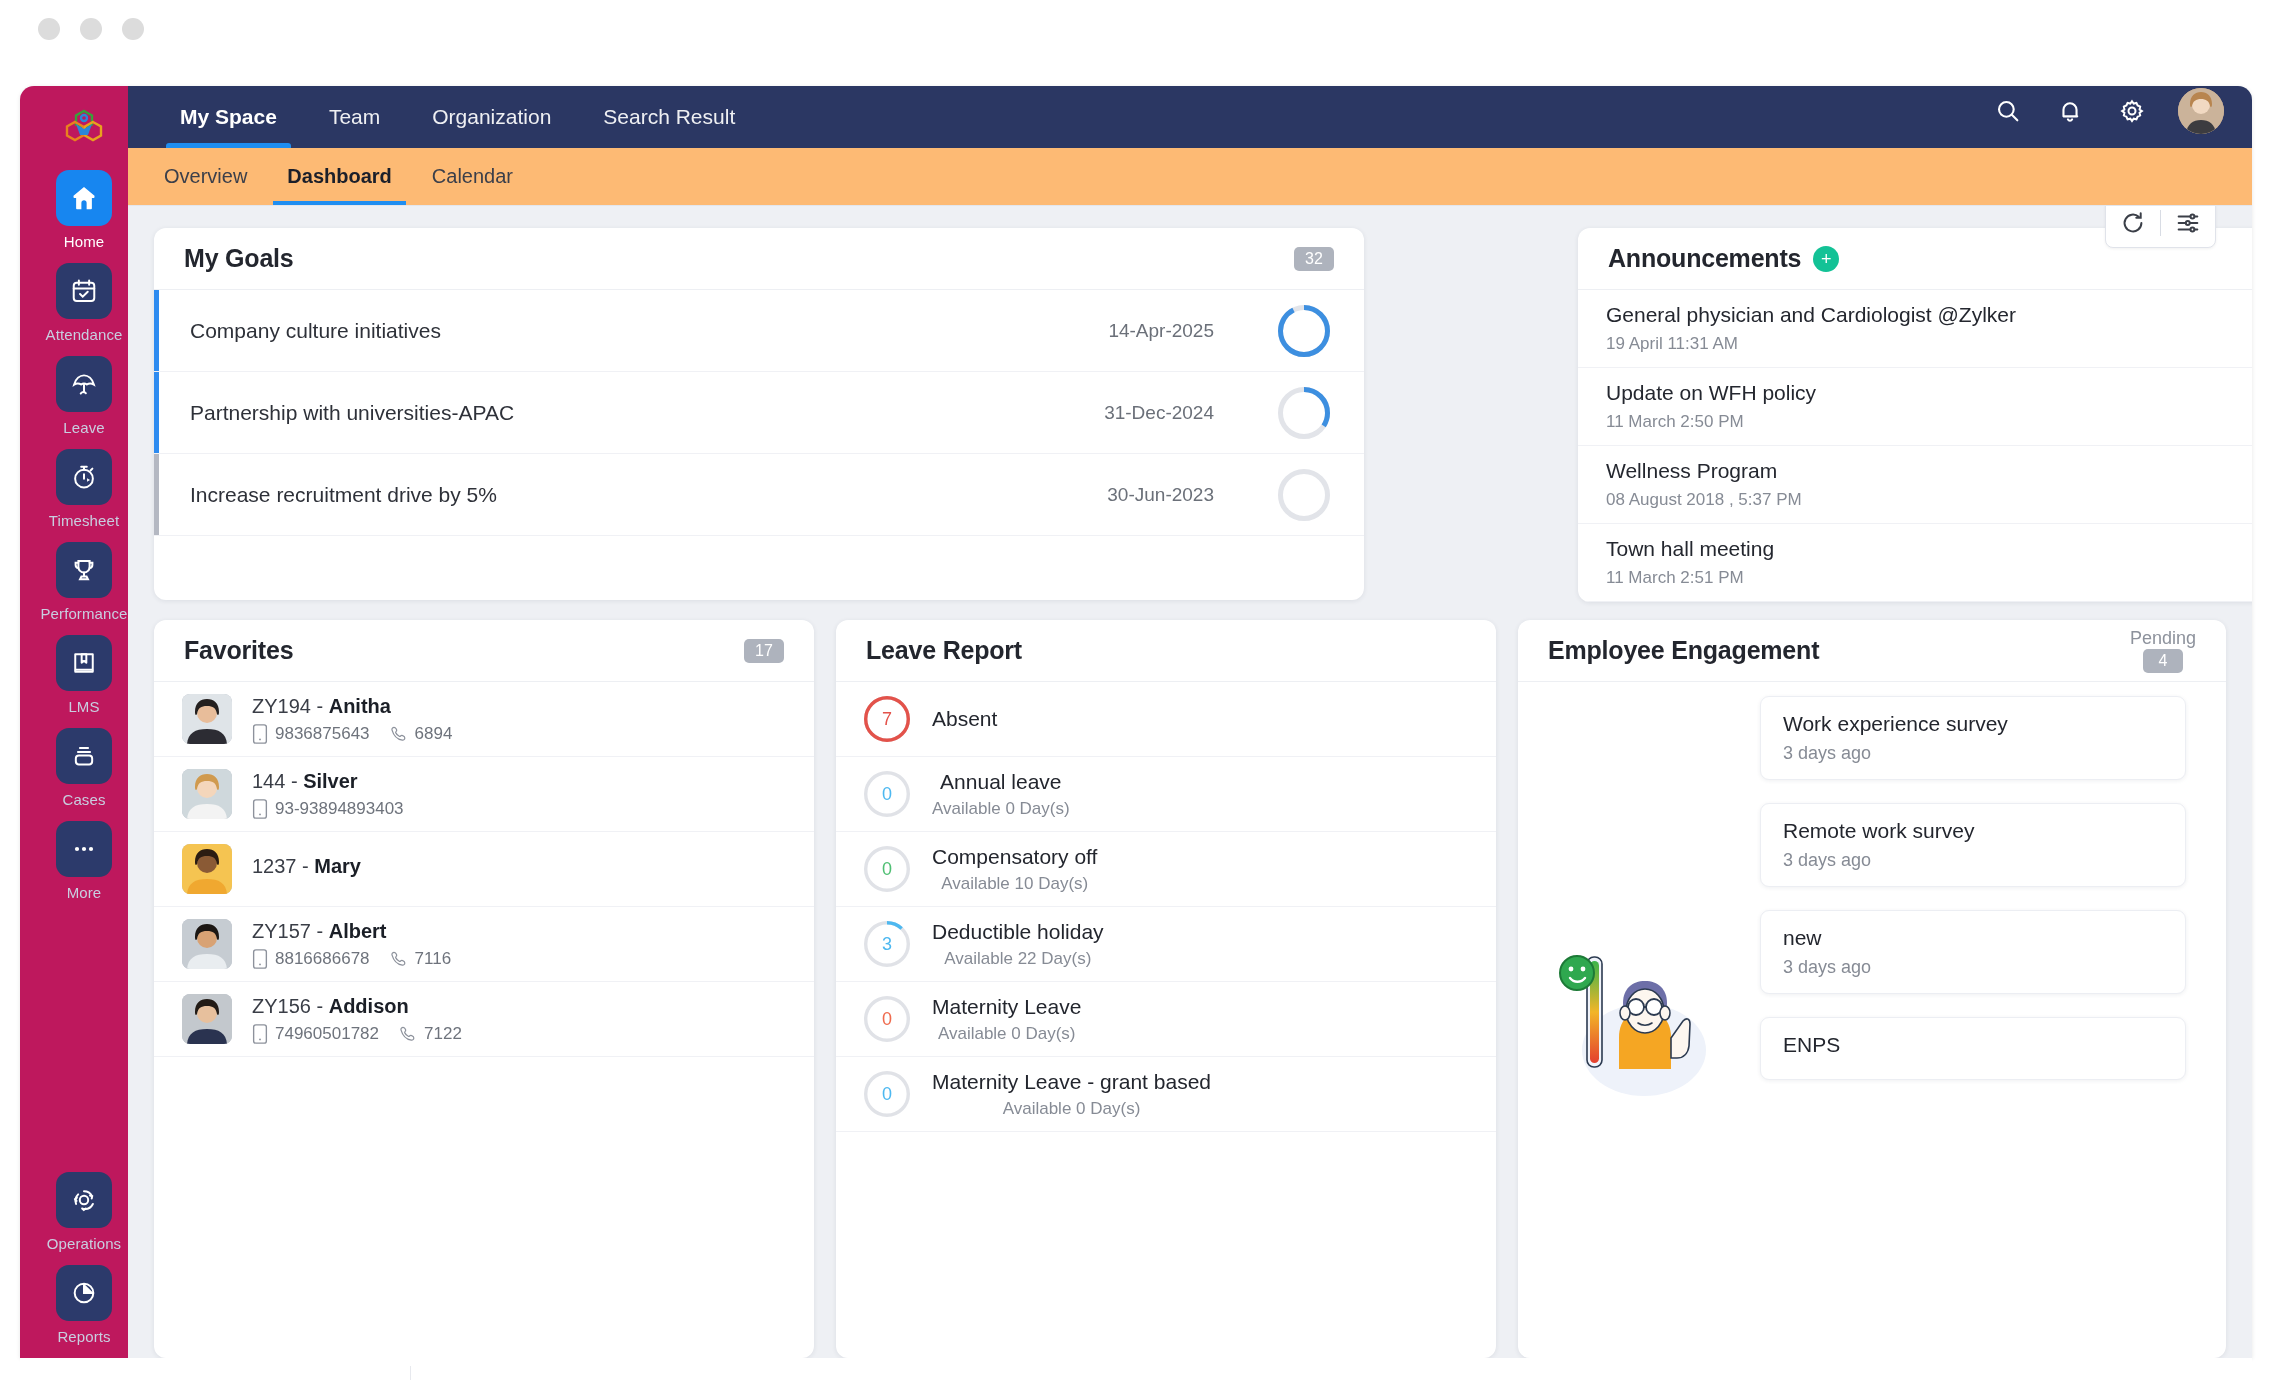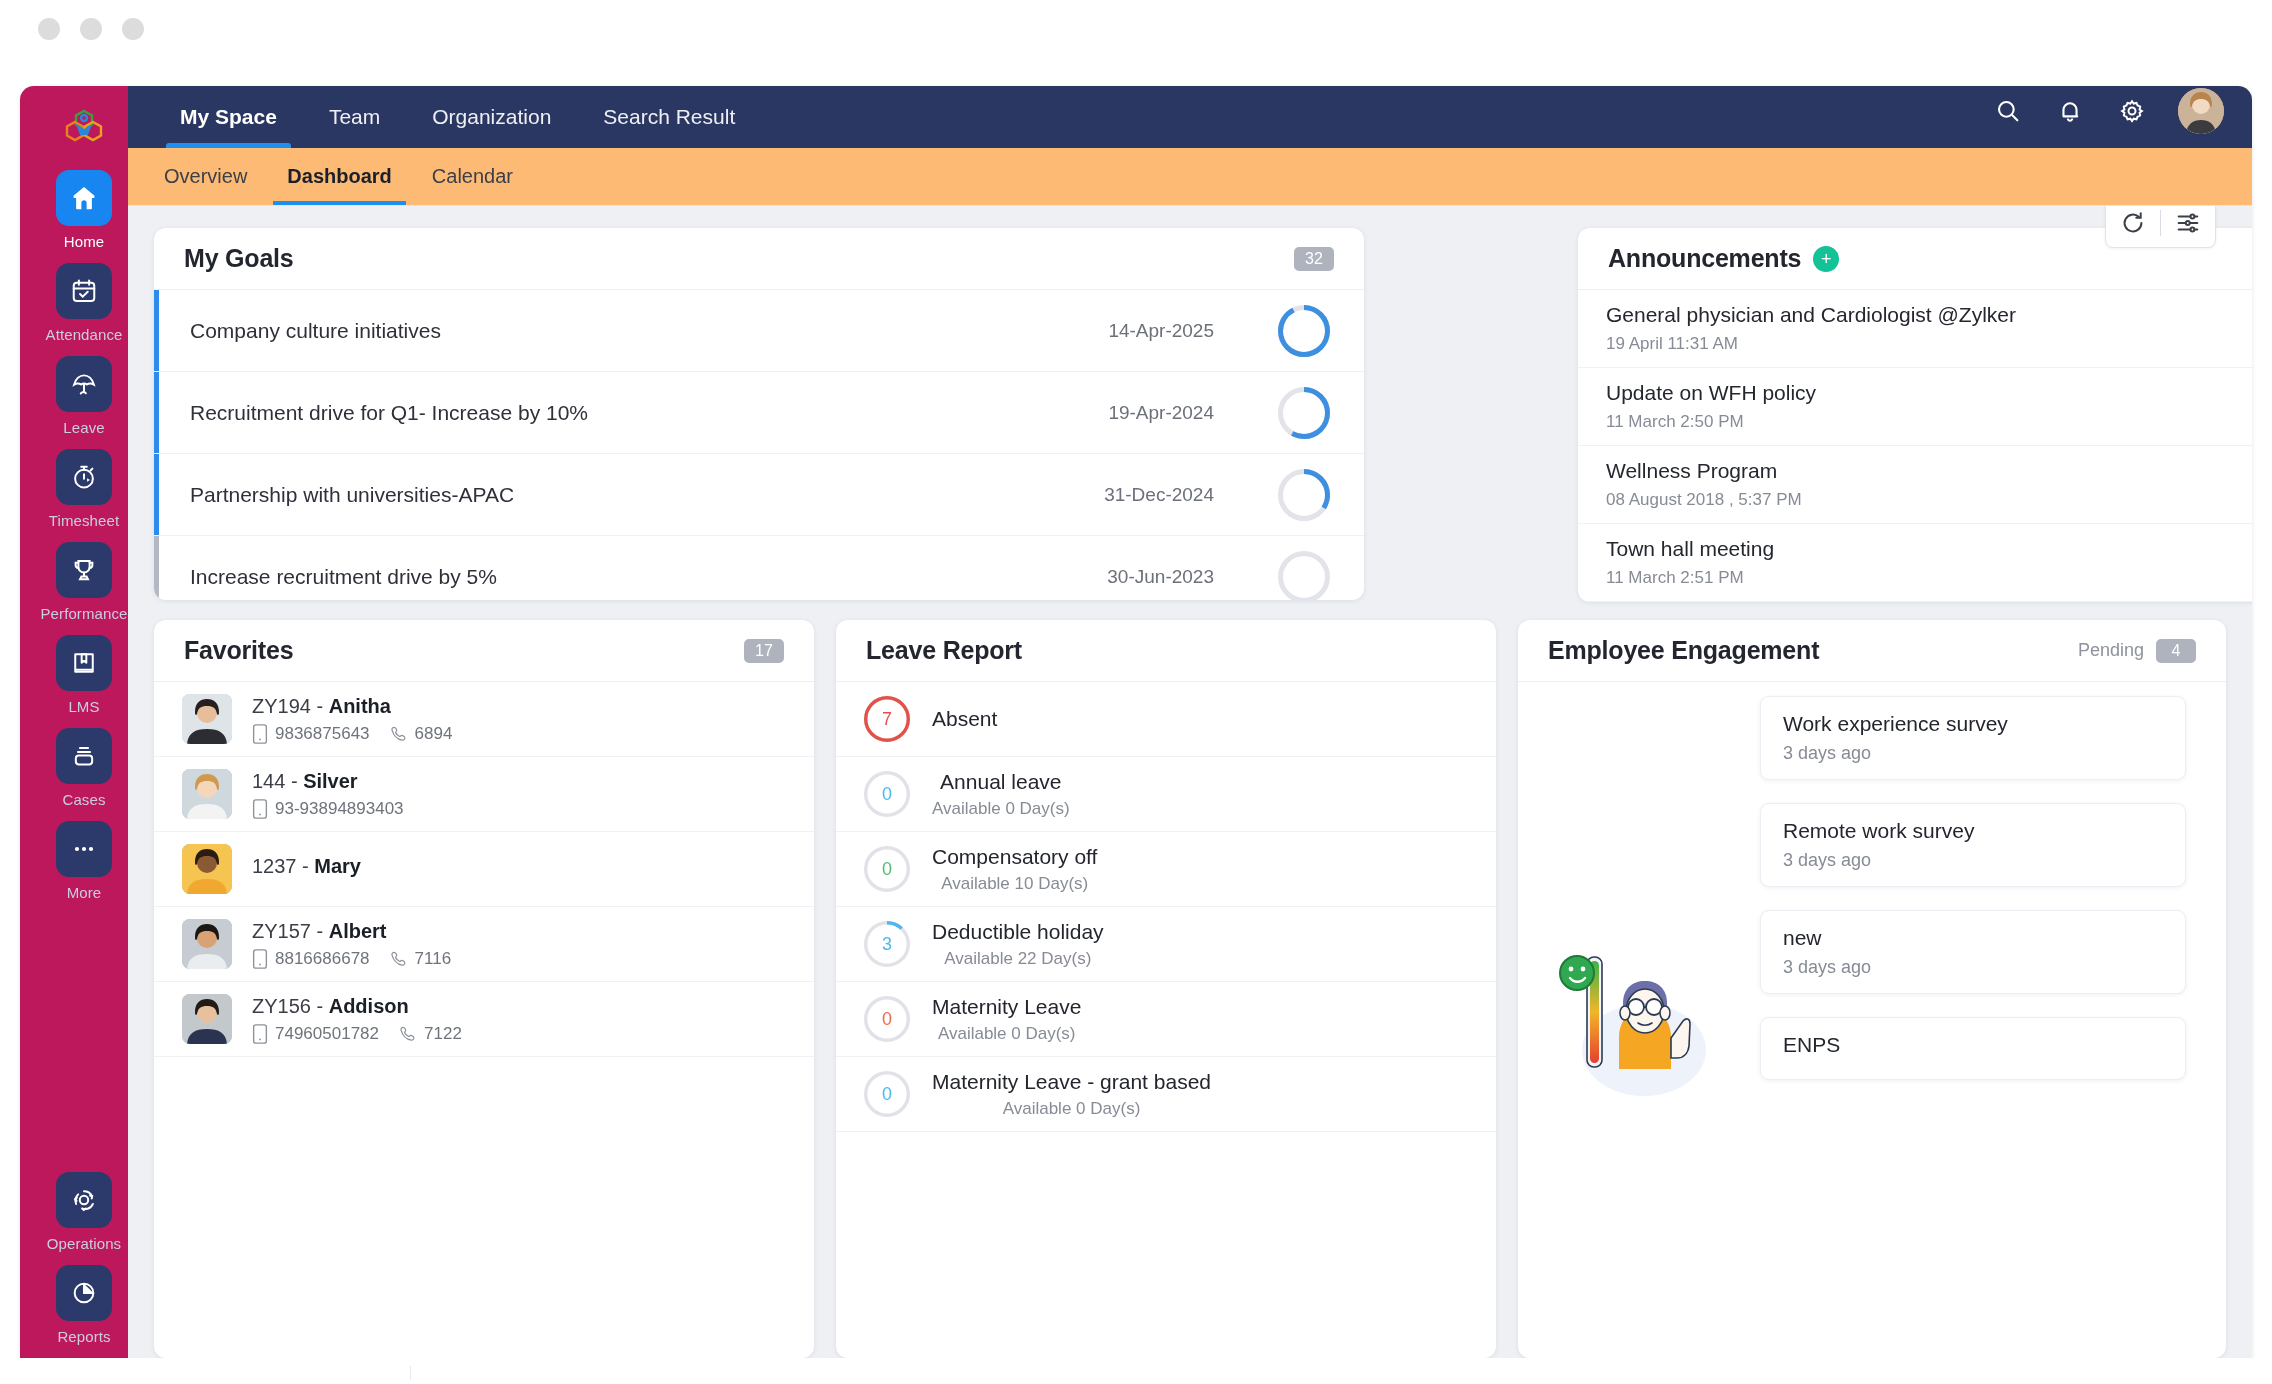--- a/index.html
+++ b/index.html
@@ -95,21 +95,21 @@
   }
   .card-head {
     height:62px; display:flex; align-items:center; padding:0 30px;
     border-bottom:1px solid #edeff3;
   }
   .card-title { font-size:25px; color:#23262e; font-weight:600; letter-spacing:-.2px; }
   .count-badge {
     margin-left:auto; background:#aeb3bd; color:#fff; font-size:16px; border-radius:5px;
     padding:3px 11px; min-width:40px; text-align:center;
   }
-  .pending-wrap { margin-left:auto; display:flex; align-items:center; gap:12px; }
+  .pending-wrap { margin-left:auto; display:flex; align-items:center; gap:0;flex-direction:column; }
   .pending-label { font-size:18px; color:#8d929c; }
 
   .row-grid-1 { position:absolute; left:26px; top:22px; width:1398px; height:372px; }
   .row-grid-2 { position:absolute; left:1450px; top:22px; width:782px; height:372px; }
 
   
   #goals-card { width:1210px; height:372px; }
   .goal-row {
     display:flex; align-items:center; height:82px; padding:0 30px 0 36px;
     border-bottom:1px solid #f0f1f5; position:relative;
@@ -377,28 +377,20 @@
             <div class="card-title">My Goals</div>
             <div class="count-badge">32</div>
           </div>
           <div id="goals-rows">
               <div class="goal-row">
                 <div class="goal-name">Company culture initiatives</div>
      <div class="goal-date">14-Apr-2025</div>
      <div class="ring"><svg width="52" height="52" viewBox="0 0 52 52">
     <circle cx="26" cy="26" r="23.5" fill="none" stroke="#e2e4e9" stroke-width="5"></circle>
     <circle cx="26" cy="26" r="23.5" fill="none" stroke="#3d8fe0" stroke-width="5" stroke-dasharray="135.84246634122266 11.812388377497626" stroke-dashoffset="0" stroke-linecap="butt" transform="rotate(-90 26 26)"></circle>
-  </svg></div>
-              </div>
-              <div class="goal-row">
-                <div class="goal-name">Recruitment drive for Q1- Increase by 10%</div>
-     <div class="goal-date">19-Apr-2024</div>
-     <div class="ring"><svg width="52" height="52" viewBox="0 0 52 52">
-    <circle cx="26" cy="26" r="23.5" fill="none" stroke="#e2e4e9" stroke-width="5"></circle>
-    <circle cx="26" cy="26" r="23.5" fill="none" stroke="#3d8fe0" stroke-width="5" stroke-dasharray="85.63981573685777 62.01503898186252" stroke-dashoffset="0" stroke-linecap="butt" transform="rotate(-90 26 26)"></circle>
   </svg></div>
               </div>
               <div class="goal-row">
                 <div class="goal-name">Partnership with universities-APAC</div>
      <div class="goal-date">31-Dec-2024</div>
      <div class="ring"><svg width="52" height="52" viewBox="0 0 52 52">
     <circle cx="26" cy="26" r="23.5" fill="none" stroke="#e2e4e9" stroke-width="5"></circle>
     <circle cx="26" cy="26" r="23.5" fill="none" stroke="#3d8fe0" stroke-width="5" stroke-dasharray="50.2026506043649 97.4522041143554" stroke-dashoffset="0" stroke-linecap="butt" transform="rotate(-90 26 26)"></circle>
   </svg></div>
               </div>

